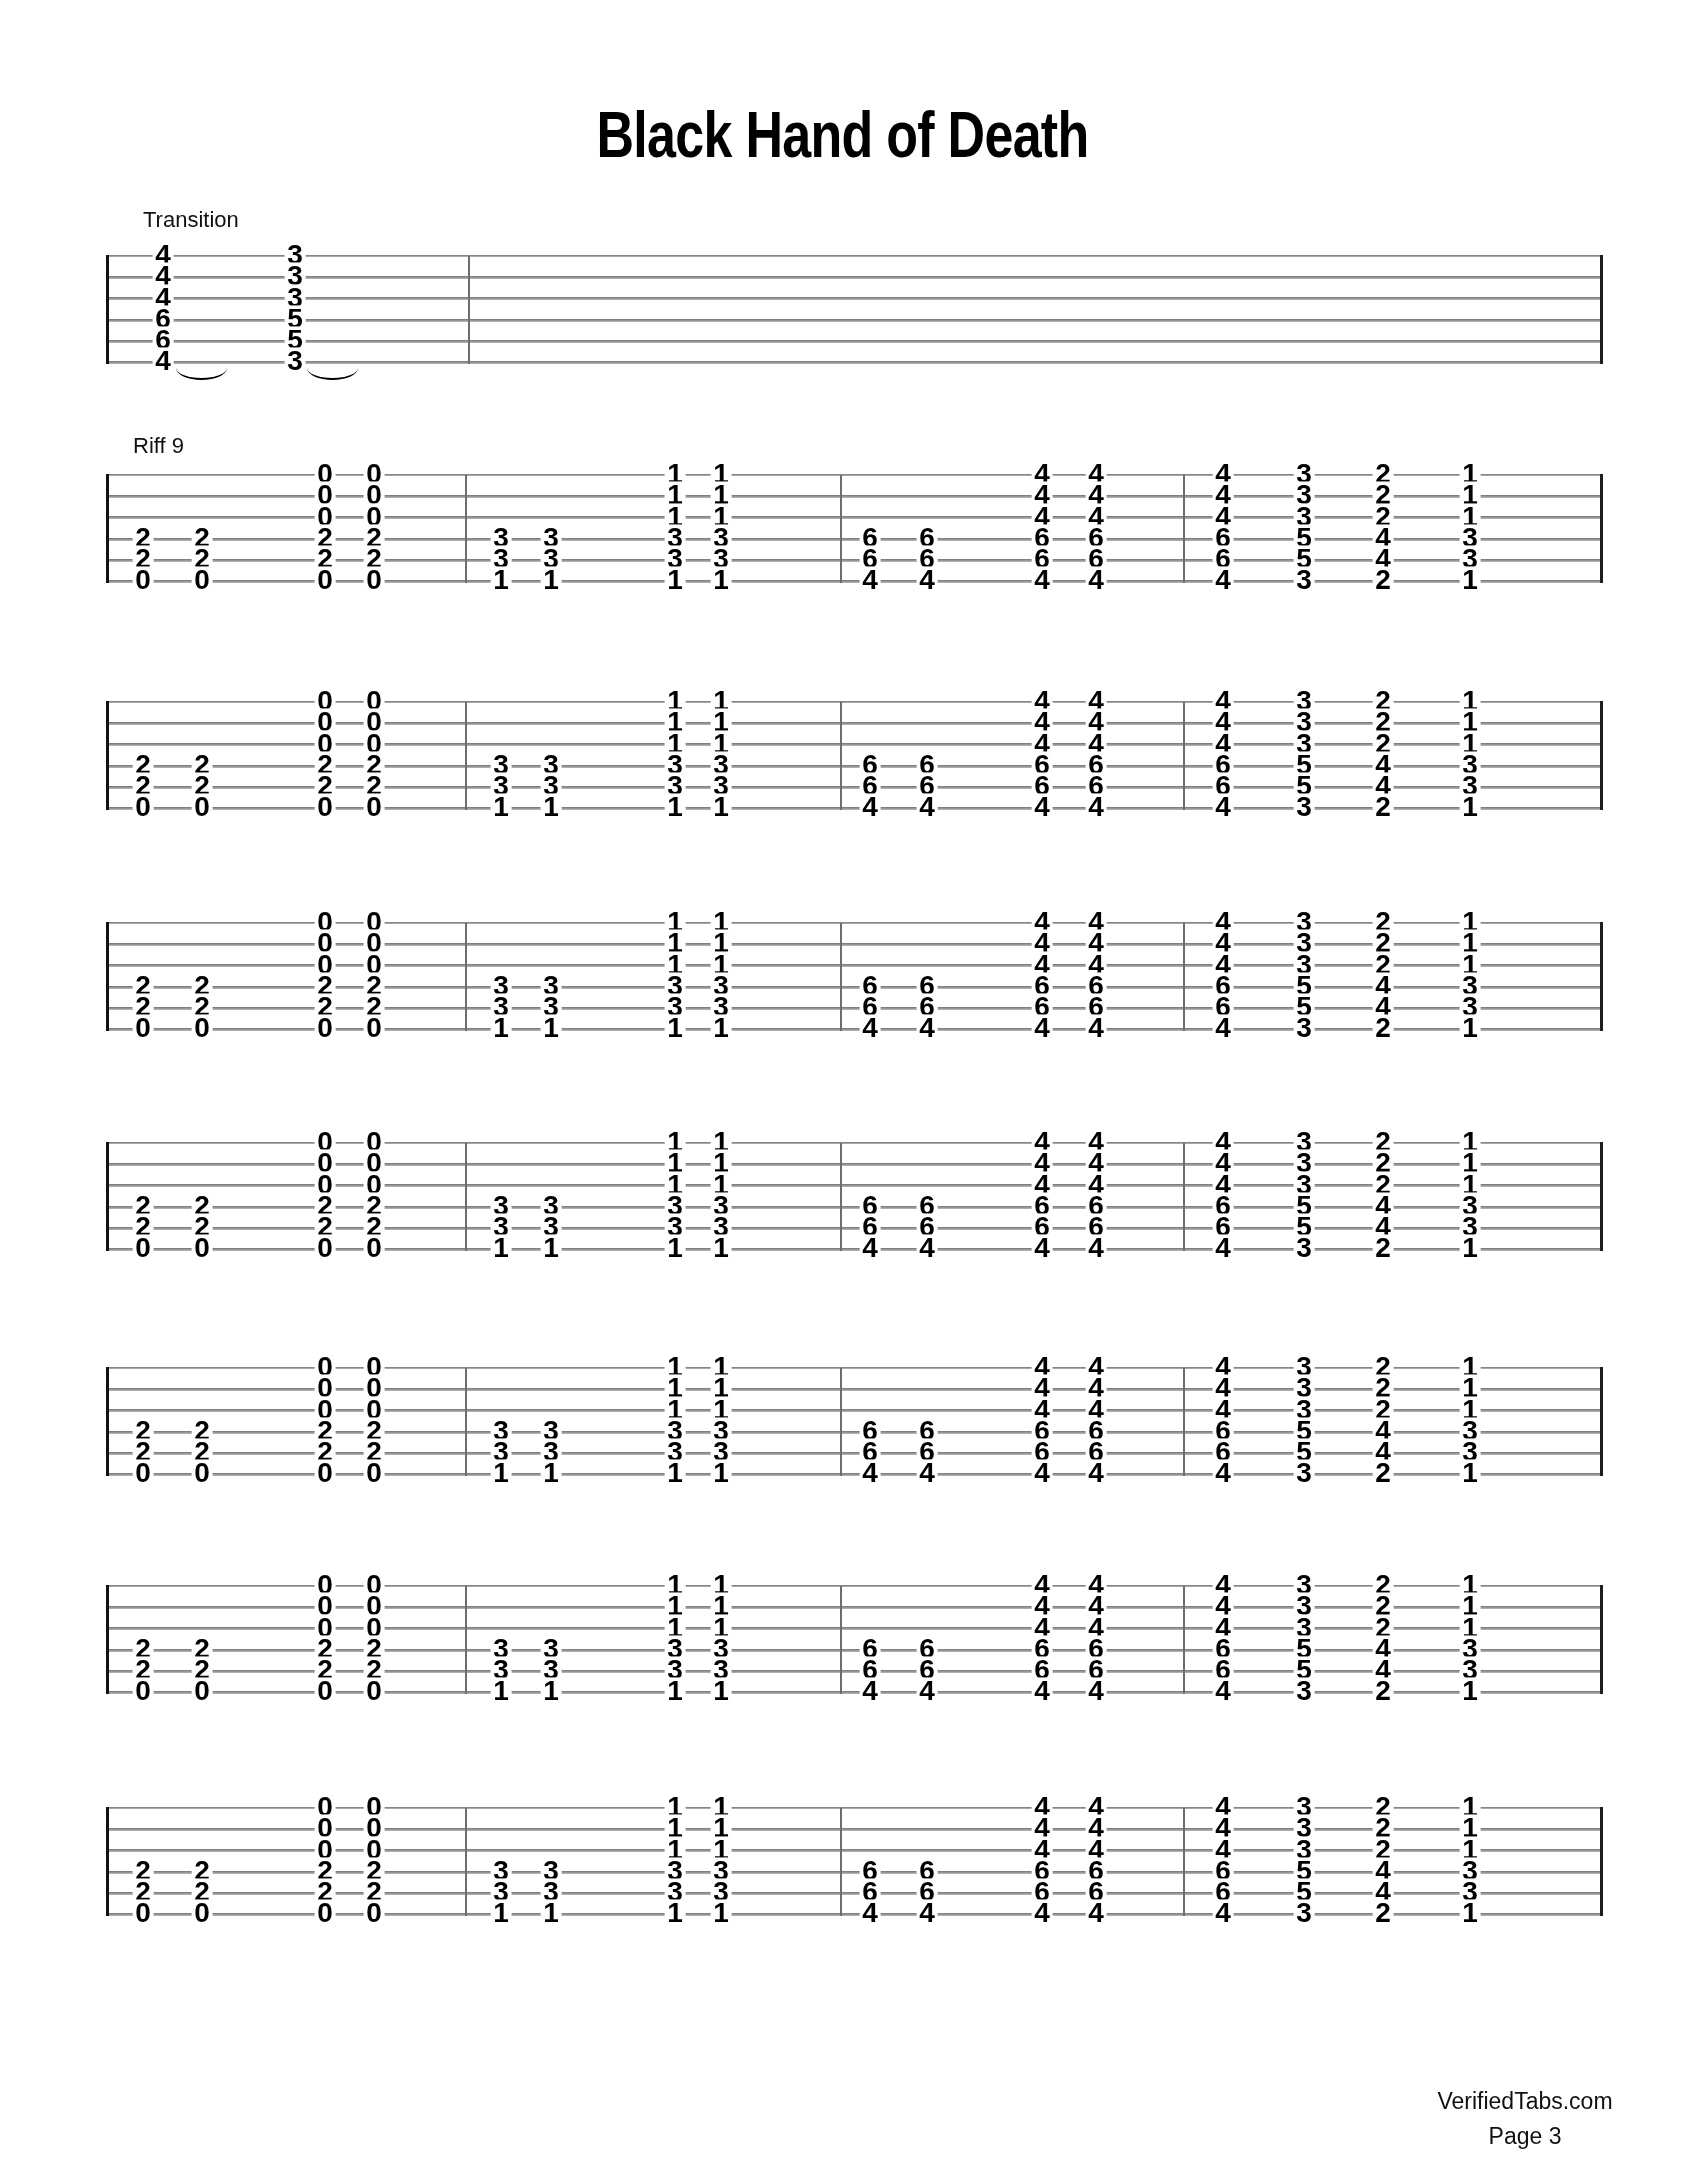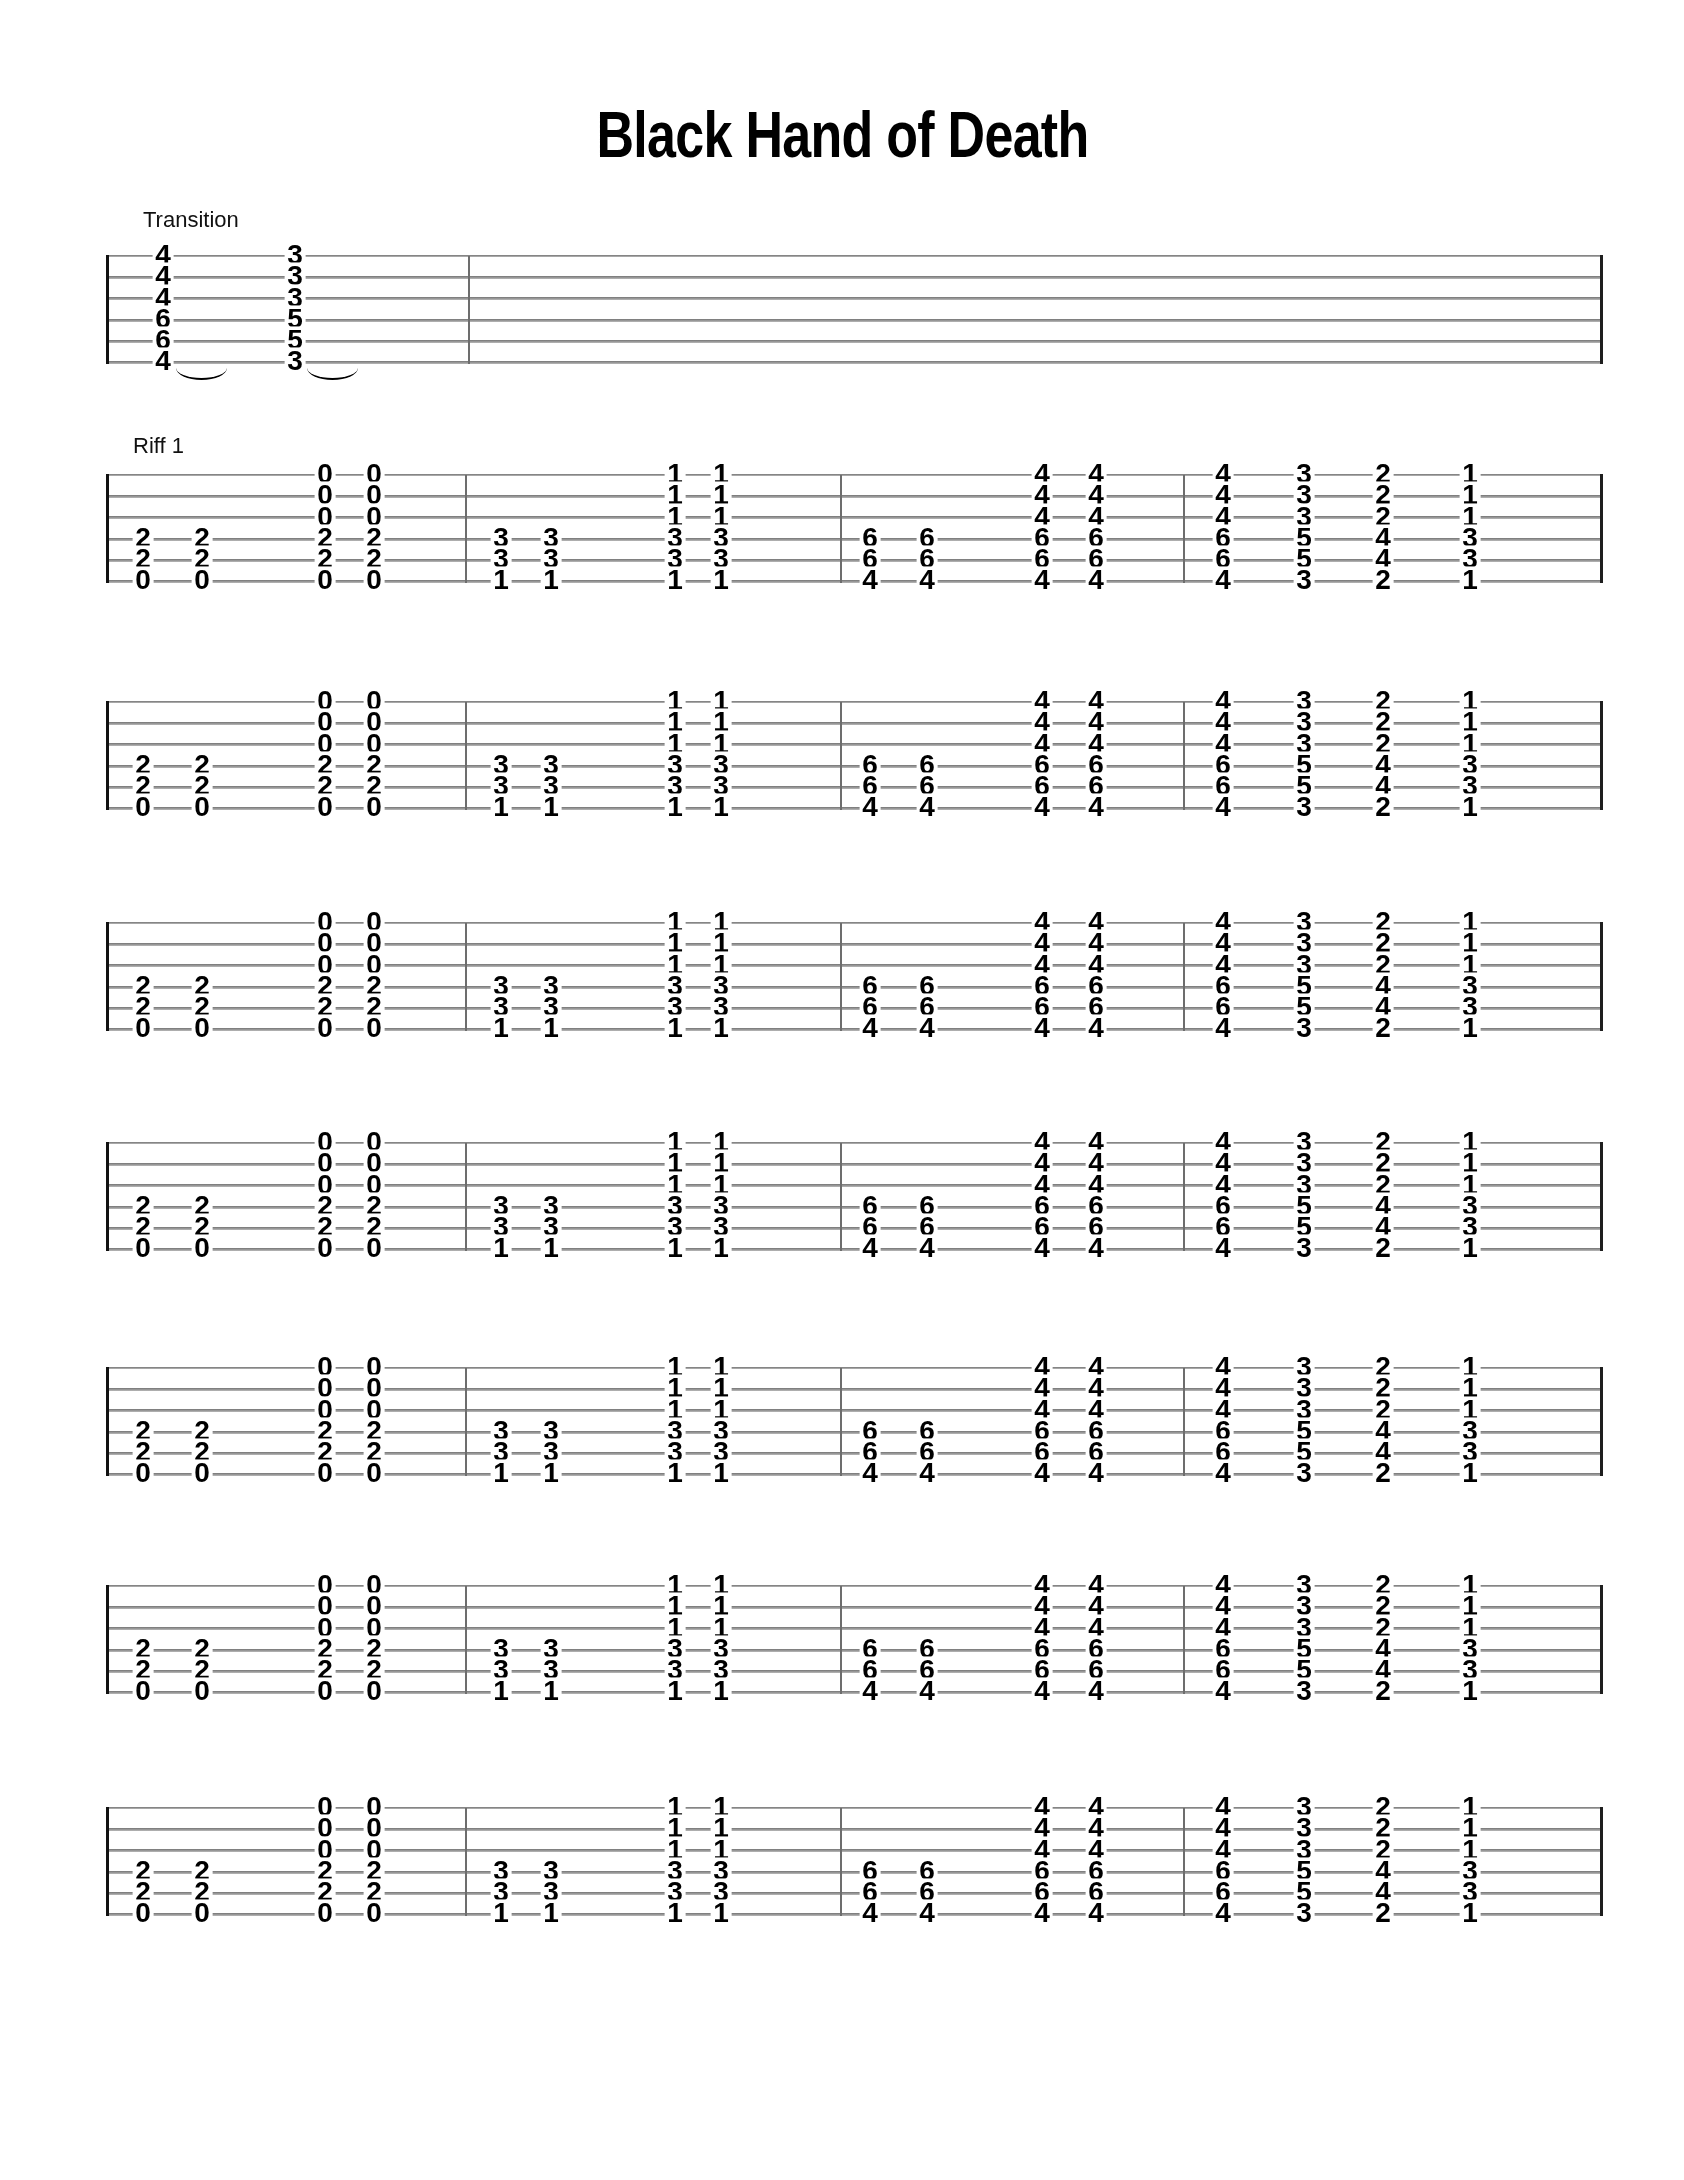--- a/index.html
+++ b/index.html
@@ -43,21 +43,21 @@
   }
 </style>
 </head>
 <body>
 
 <div class="page">
   <h1 class="title">Black Hand of Death</h1>
 
   <div class="section-label" id="transition-label">Transition</div>
 
-  <div class="section-label" id="riff-label">Riff 1</div>
+  <div class="section-label" id="riff-label">Riff 9</div>
 
   <div id="staves">
       <div class="staff" style="left: 106px; top: 256px; width: 1497px; height: 106px;">
         <div class="staff-line" style="top: -1.3px;"></div>
         <div class="staff-line" style="top: 20px;"></div>
         <div class="staff-line" style="top: 41px;"></div>
         <div class="staff-line" style="top: 63px;"></div>
         <div class="staff-line" style="top: 84px;"></div>
         <div class="staff-line" style="top: 105px;"></div>
         <div class="staff-edge start" style="top: -1.3px; height: 109px;"></div>
@@ -710,14 +710,18 @@
         <span class="fret" style="left: 1277px; top: 106px;">2</span>
         <span class="fret" style="left: 1364px; top: 0px;">1</span>
         <span class="fret" style="left: 1364px; top: 21px;">1</span>
         <span class="fret" style="left: 1364px; top: 43px;">1</span>
         <span class="fret" style="left: 1364px; top: 64px;">3</span>
         <span class="fret" style="left: 1364px; top: 85px;">3</span>
         <span class="fret" style="left: 1364px; top: 106px;">1</span>
       </div>
     </div>
 
+  <div class="footer">
+    <div>VerifiedTabs.com</div>
+    <div>Page 3</div>
+  </div>
 </div>
 
 
 </body></html>

